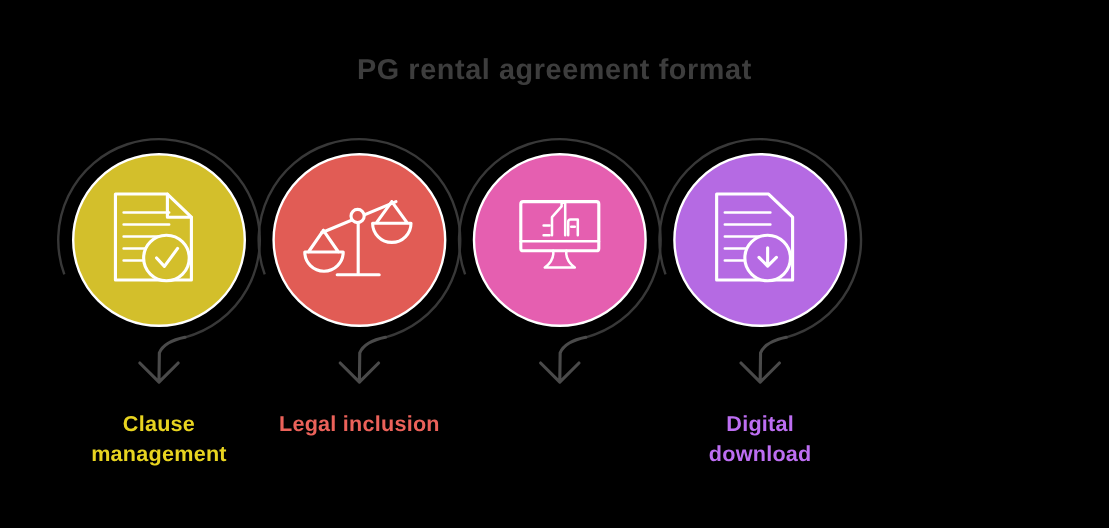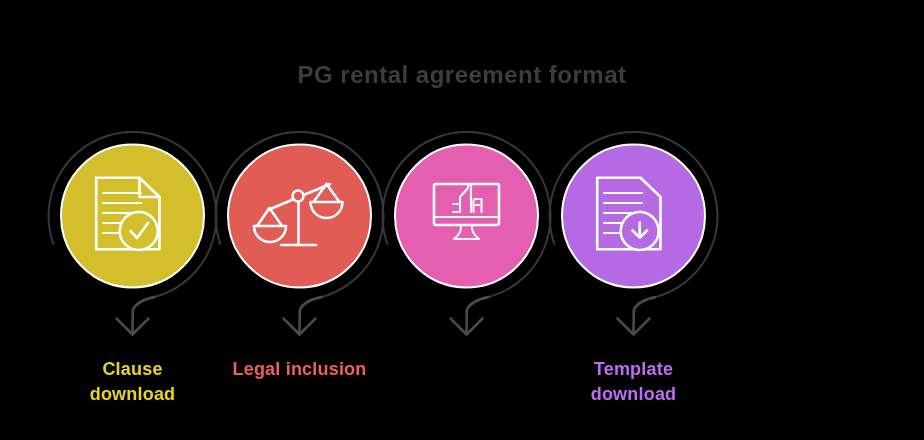--- a/index.html
+++ b/index.html
@@ -10,21 +10,20 @@
     overflow:hidden;
   }
   .title{
     padding-top:44px;
     text-align:center;
     font-size:24px;
     font-weight:bold;
     letter-spacing:.5px;
     line-height:30px;
     color:var(--title,#3d3d3d);
-    margin-top:16px;
   }
   .row{
     display:flex;
     padding-left:49px;
     margin-top:36px;
   }
   .item{width:167px;flex:0 0 167px;}
   .item svg{display:block;overflow:visible;}
   .ring{stroke:var(--ring,#383838);stroke-width:2;fill:none;}
   .arrow{stroke:var(--arrow,#4a4a4a);stroke-width:2.6;fill:none;stroke-linecap:round;stroke-linejoin:round;}
@@ -59,21 +58,21 @@
         <circle class="circle" cx="83.5" cy="90" r="71.5"></circle>
         <g class="ic">
           <path d="M 47.2 51.7 H 90.5 L 110.5 71 V 123.3 H 47.2 Z"></path>
           <path d="M 90.5 51.7 V 71 H 110.5"></path>
           <path class="ic-thin" d="M 54 67 H 92 M 54 77 H 92 M 54 87 H 86 M 54 97 H 74 M 54 107 H 74"></path>
           <circle class="bgfill" cx="89.7" cy="105" r="19"></circle>
           <path d="M 81.5 105 L 88 112 L 99 97"></path>
         </g>
       </svg>
       <div class="label">Clause
-download</div>
+management</div>
     </div>
 
 
     <div class="item" style="--cc: #e15c55; --lc: #eb625a;">
       <svg width="167" height="225" viewBox="0 0 167 225">
         <path class="ring" d="M 4.6 118.7 A 84 84 0 1 1 105.2 171.1"></path>
         <path class="arrow" d="M 105.2 171.1 Q 88 174.5 83.8 184 L 83.5 206.5 M 67.5 192.5 L 83.5 208.5 L 99.5 192.5"></path>
         <circle class="circle" cx="83.5" cy="90" r="71.5"></circle>
         <g class="ic">
           <path d="M 82.5 75 V 119 M 65 119 H 100"></path>
@@ -108,18 +107,18 @@
         <path class="ring" d="M 4.6 118.7 A 84 84 0 1 1 105.2 171.1"></path>
         <path class="arrow" d="M 105.2 171.1 Q 88 174.5 83.8 184 L 83.5 206.5 M 67.5 192.5 L 83.5 208.5 L 99.5 192.5"></path>
         <circle class="circle" cx="83.5" cy="90" r="71.5"></circle>
         <g class="ic">
           <path d="M 47.2 51.7 H 90.5 L 110.5 71 V 123.3 H 47.2 Z"></path>
           <path class="ic-thin" d="M 54 67 H 92 M 54 77 H 92 M 54 87 H 86 M 54 97 H 74 M 54 107 H 74"></path>
           <circle class="bgfill" cx="89.7" cy="105" r="19"></circle>
           <path d="M 89.7 96.5 V 111 M 82.5 104.5 L 89.7 111.7 L 97 104.5"></path>
         </g>
       </svg>
-      <div class="label">Template
+      <div class="label">Digital
 download</div>
     </div>
 
   </div>
 </div>
 
 </body></html>

